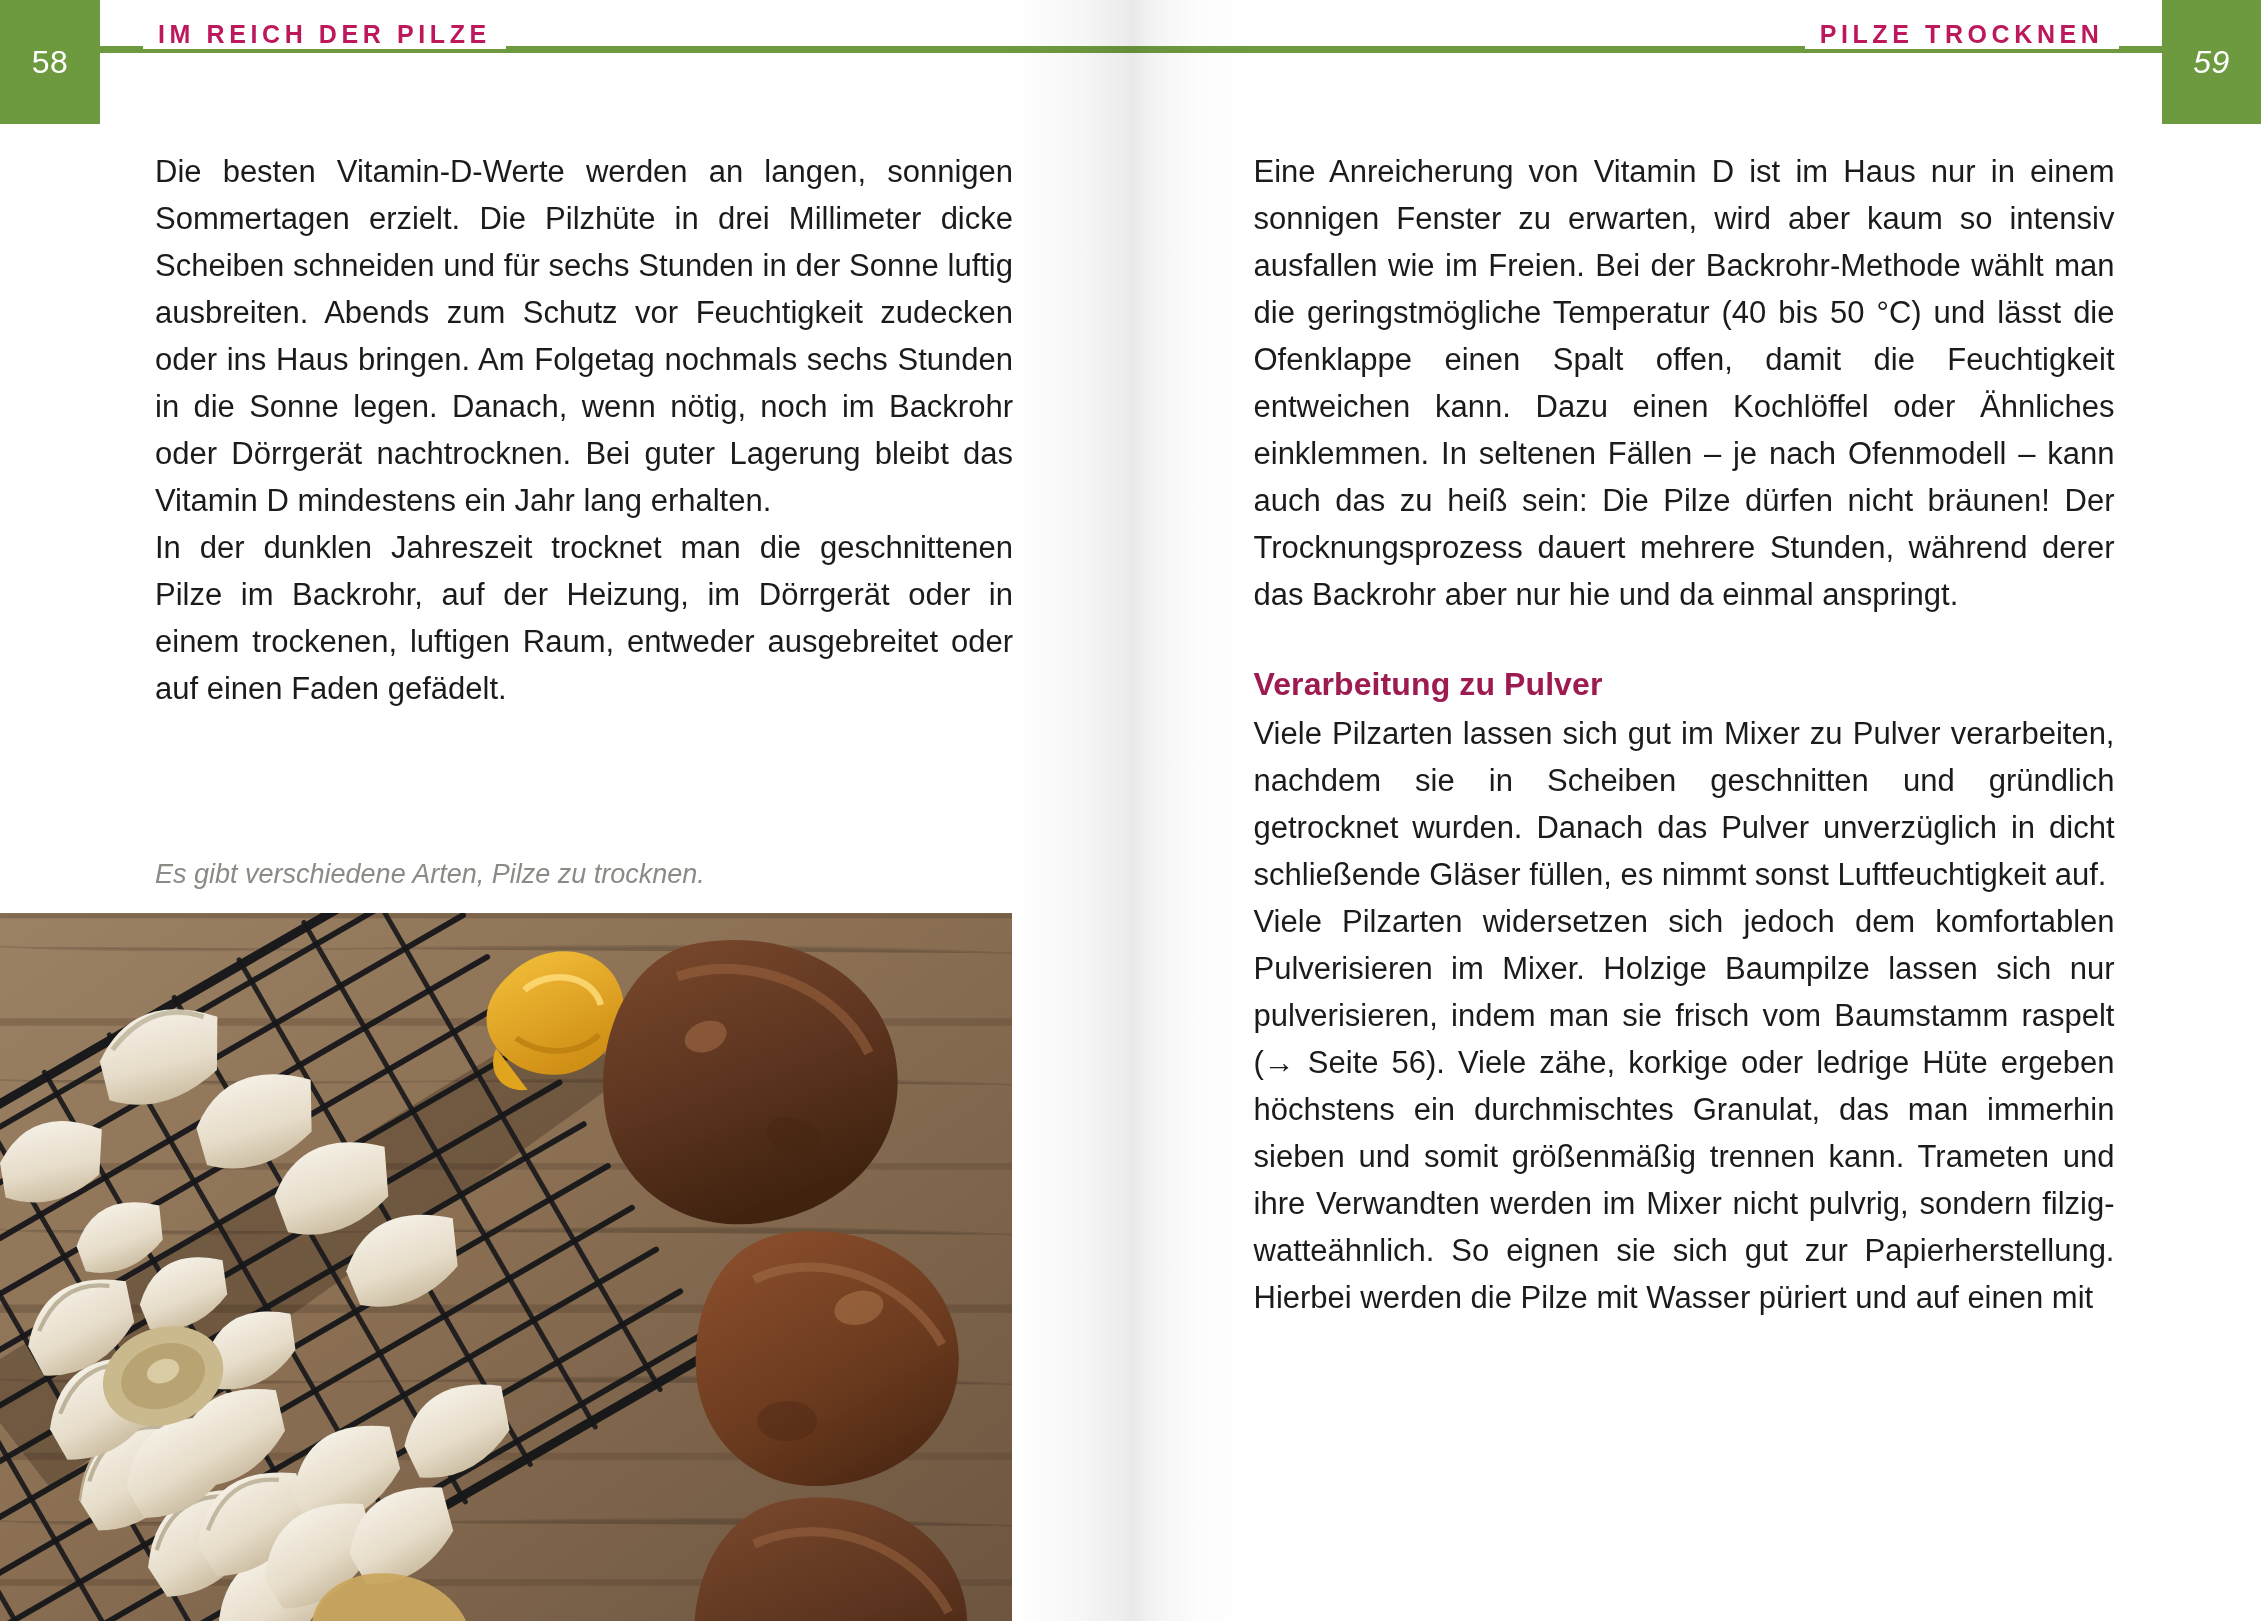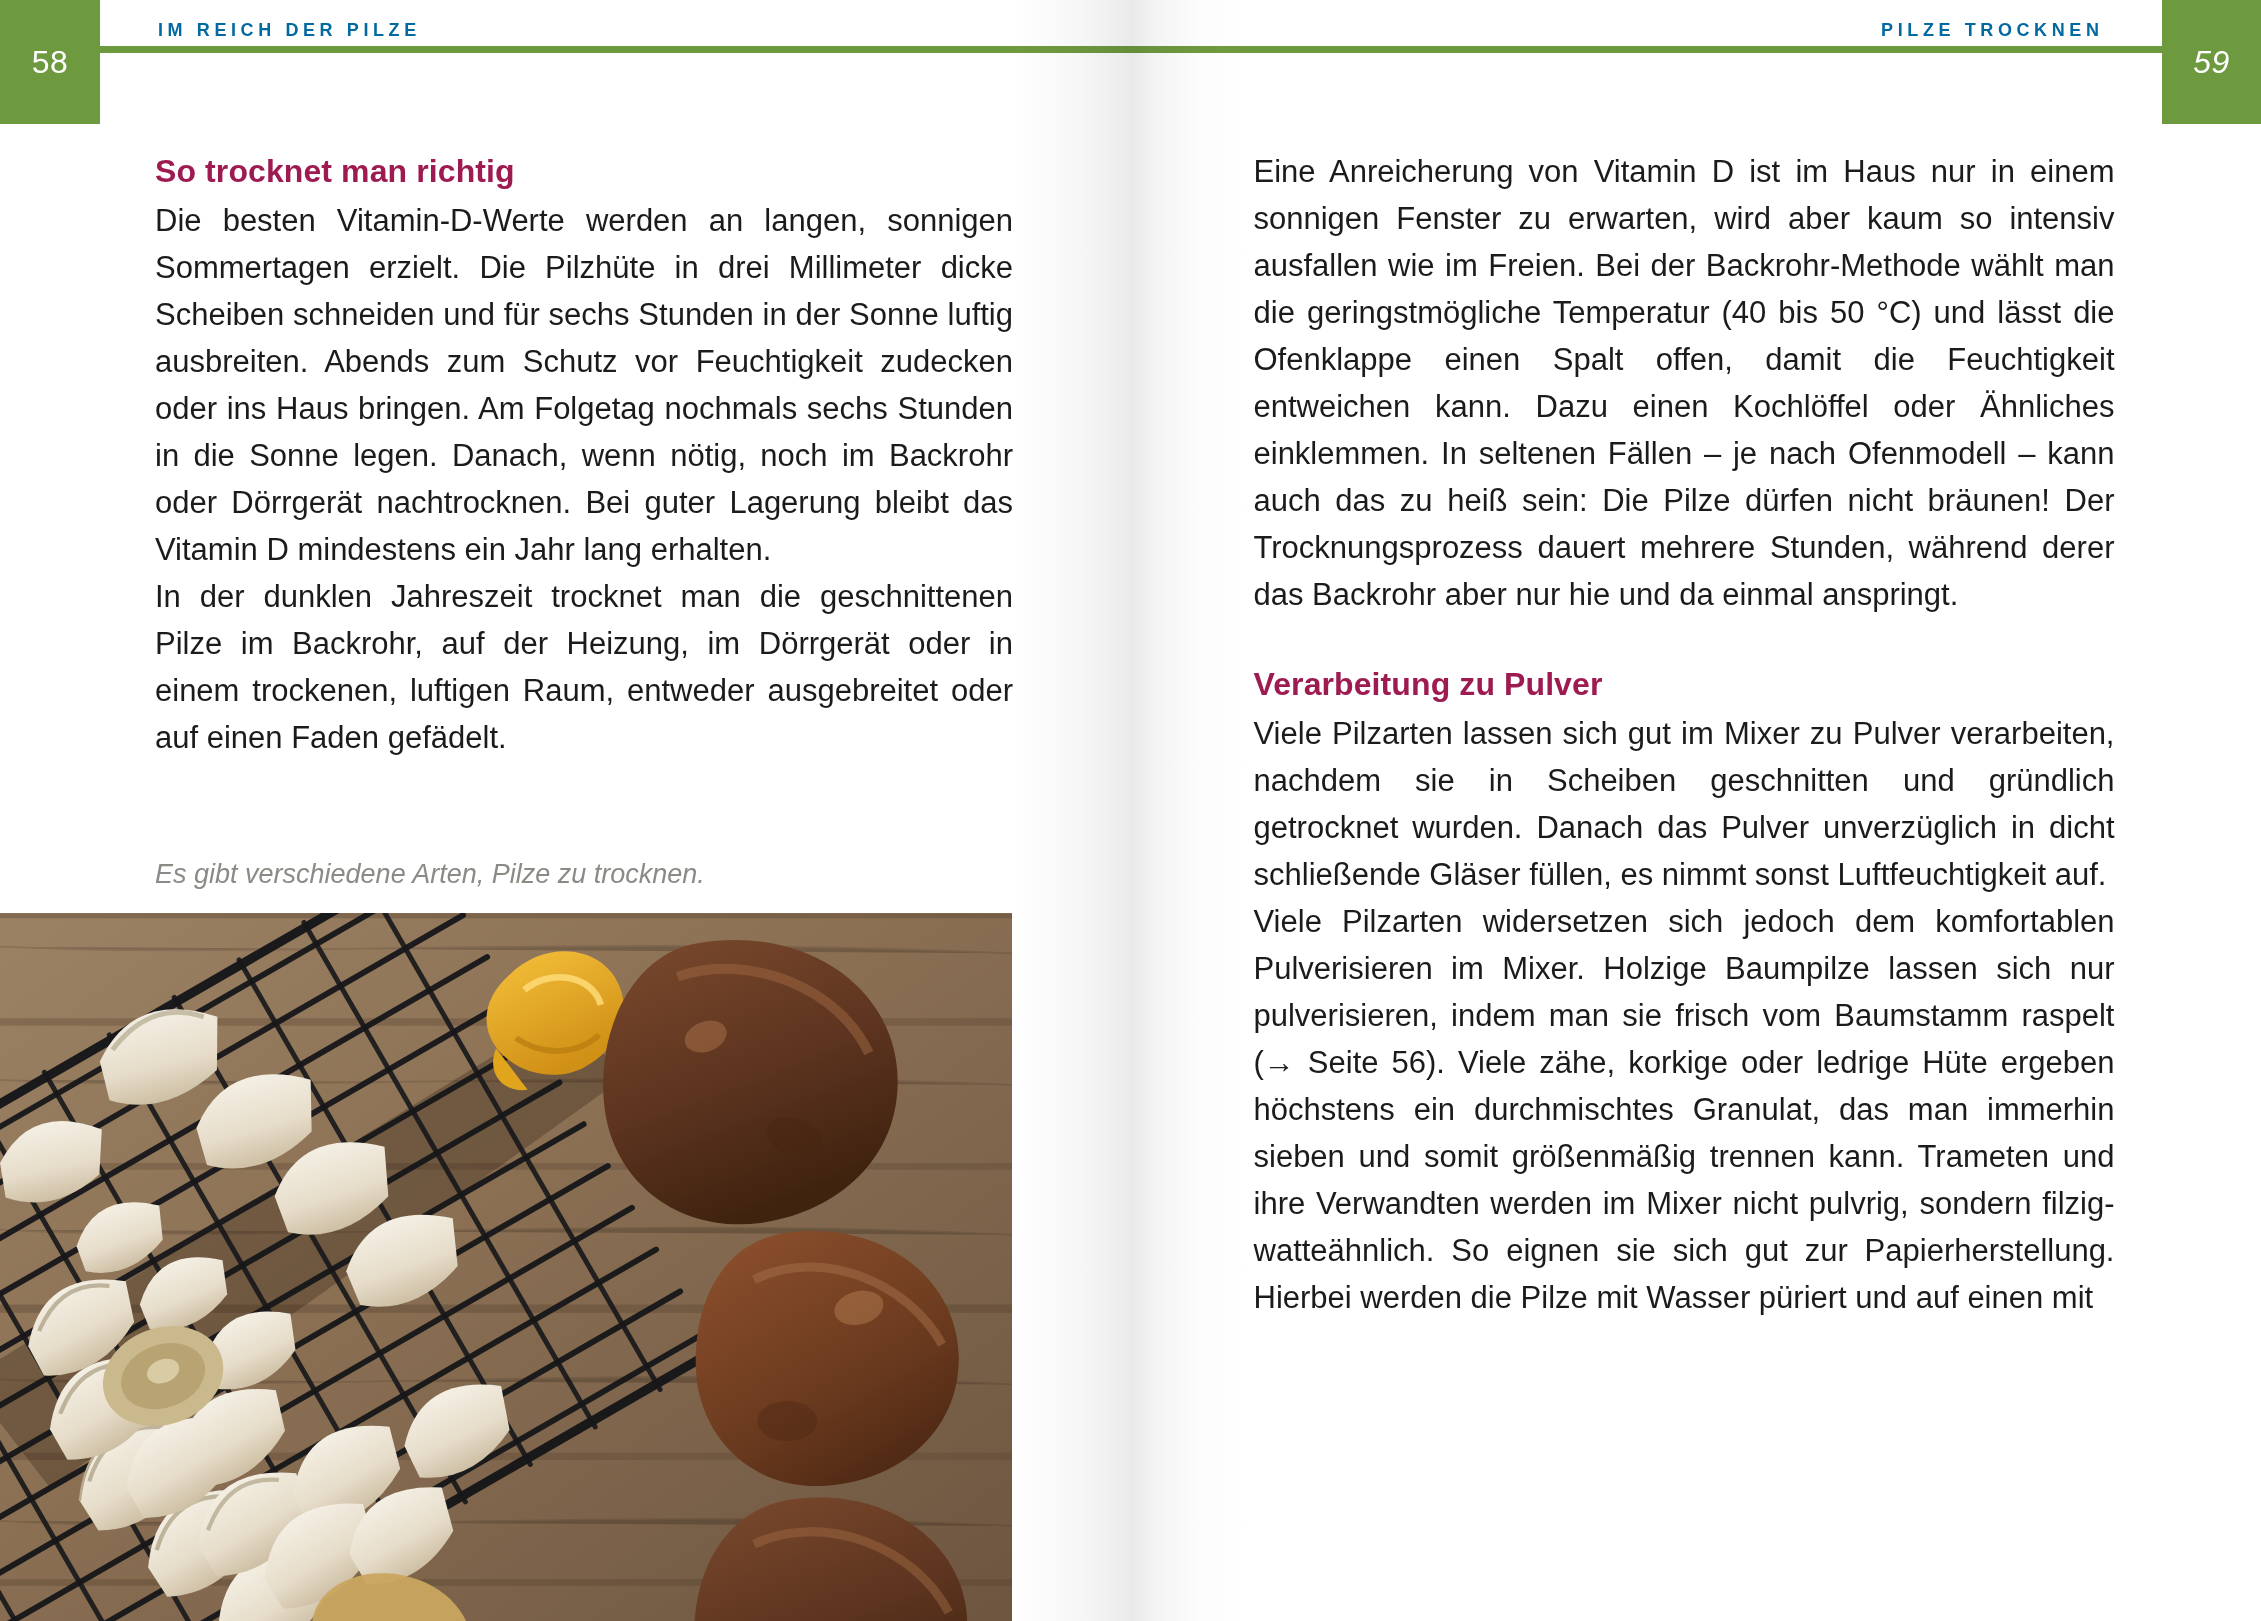--- a/index.html
+++ b/index.html
@@ -80,23 +80,23 @@
     height: 6.7px;
     background: #6e9a3f;
     top: 46px;
   }
   .runhead-rule-left { left: 100px; right: 0; }
   .runhead-rule-right { left: 0; right: 100px; }
 
   .runhead-title {
     position: absolute;
     top: 20px;
-    font-size: 18px;
+    font-size: 25px;
     letter-spacing: 4.6px;
-    color: #0369a1;
+    color: #be185d;
     background: #ffffff;
     padding: 0 15px;
     font-weight: bold;
     white-space: nowrap;
     text-transform: uppercase;
   }
   .runhead-title-left { left: 143px; }
   .runhead-title-right { right: 143px; }
 
   
@@ -162,21 +162,20 @@
 
   <div class="page page-left">
 
     <div class="runhead runhead-left">
       <div class="runhead-rule runhead-rule-left"></div>
       <div class="folio folio-left">58</div>
       <div class="runhead-title runhead-title-left">IM REICH DER PILZE</div>
     </div>
 
     <div class="col col-left">
-      <h2 class="sub">So trocknet man richtig</h2>
       <p class="body">Die besten Vitamin-D-Werte werden an langen, sonnigen Sommertagen erzielt. Die Pilzhüte in drei Millimeter dicke Scheiben schneiden und für sechs Stunden in der Sonne luftig ausbreiten. Abends zum Schutz vor Feuchtigkeit zudecken oder ins Haus bringen. Am Folgetag nochmals sechs Stunden in die Sonne legen. Danach, wenn nötig, noch im Backrohr oder Dörrgerät nachtrocknen. Bei guter Lagerung bleibt das Vitamin D mindestens ein Jahr lang erhalten.</p>
       <p class="body">In der dunklen Jahreszeit trocknet man die geschnittenen Pilze im Backrohr, auf der Heizung, im Dörrgerät oder in einem trockenen, luftigen Raum, entweder ausgebreitet oder auf einen Faden gefädelt.</p>
     </div>
 
     <div class="caption">Es gibt verschiedene Arten, Pilze zu trocknen.</div>
 
     <div class="photo">
       <svg width="1012" height="709" viewBox="0 0 1216 851" xmlns="http://www.w3.org/2000/svg">
         <defs>
           <linearGradient id="wood" x1="0" y1="0" x2="1" y2="1">

